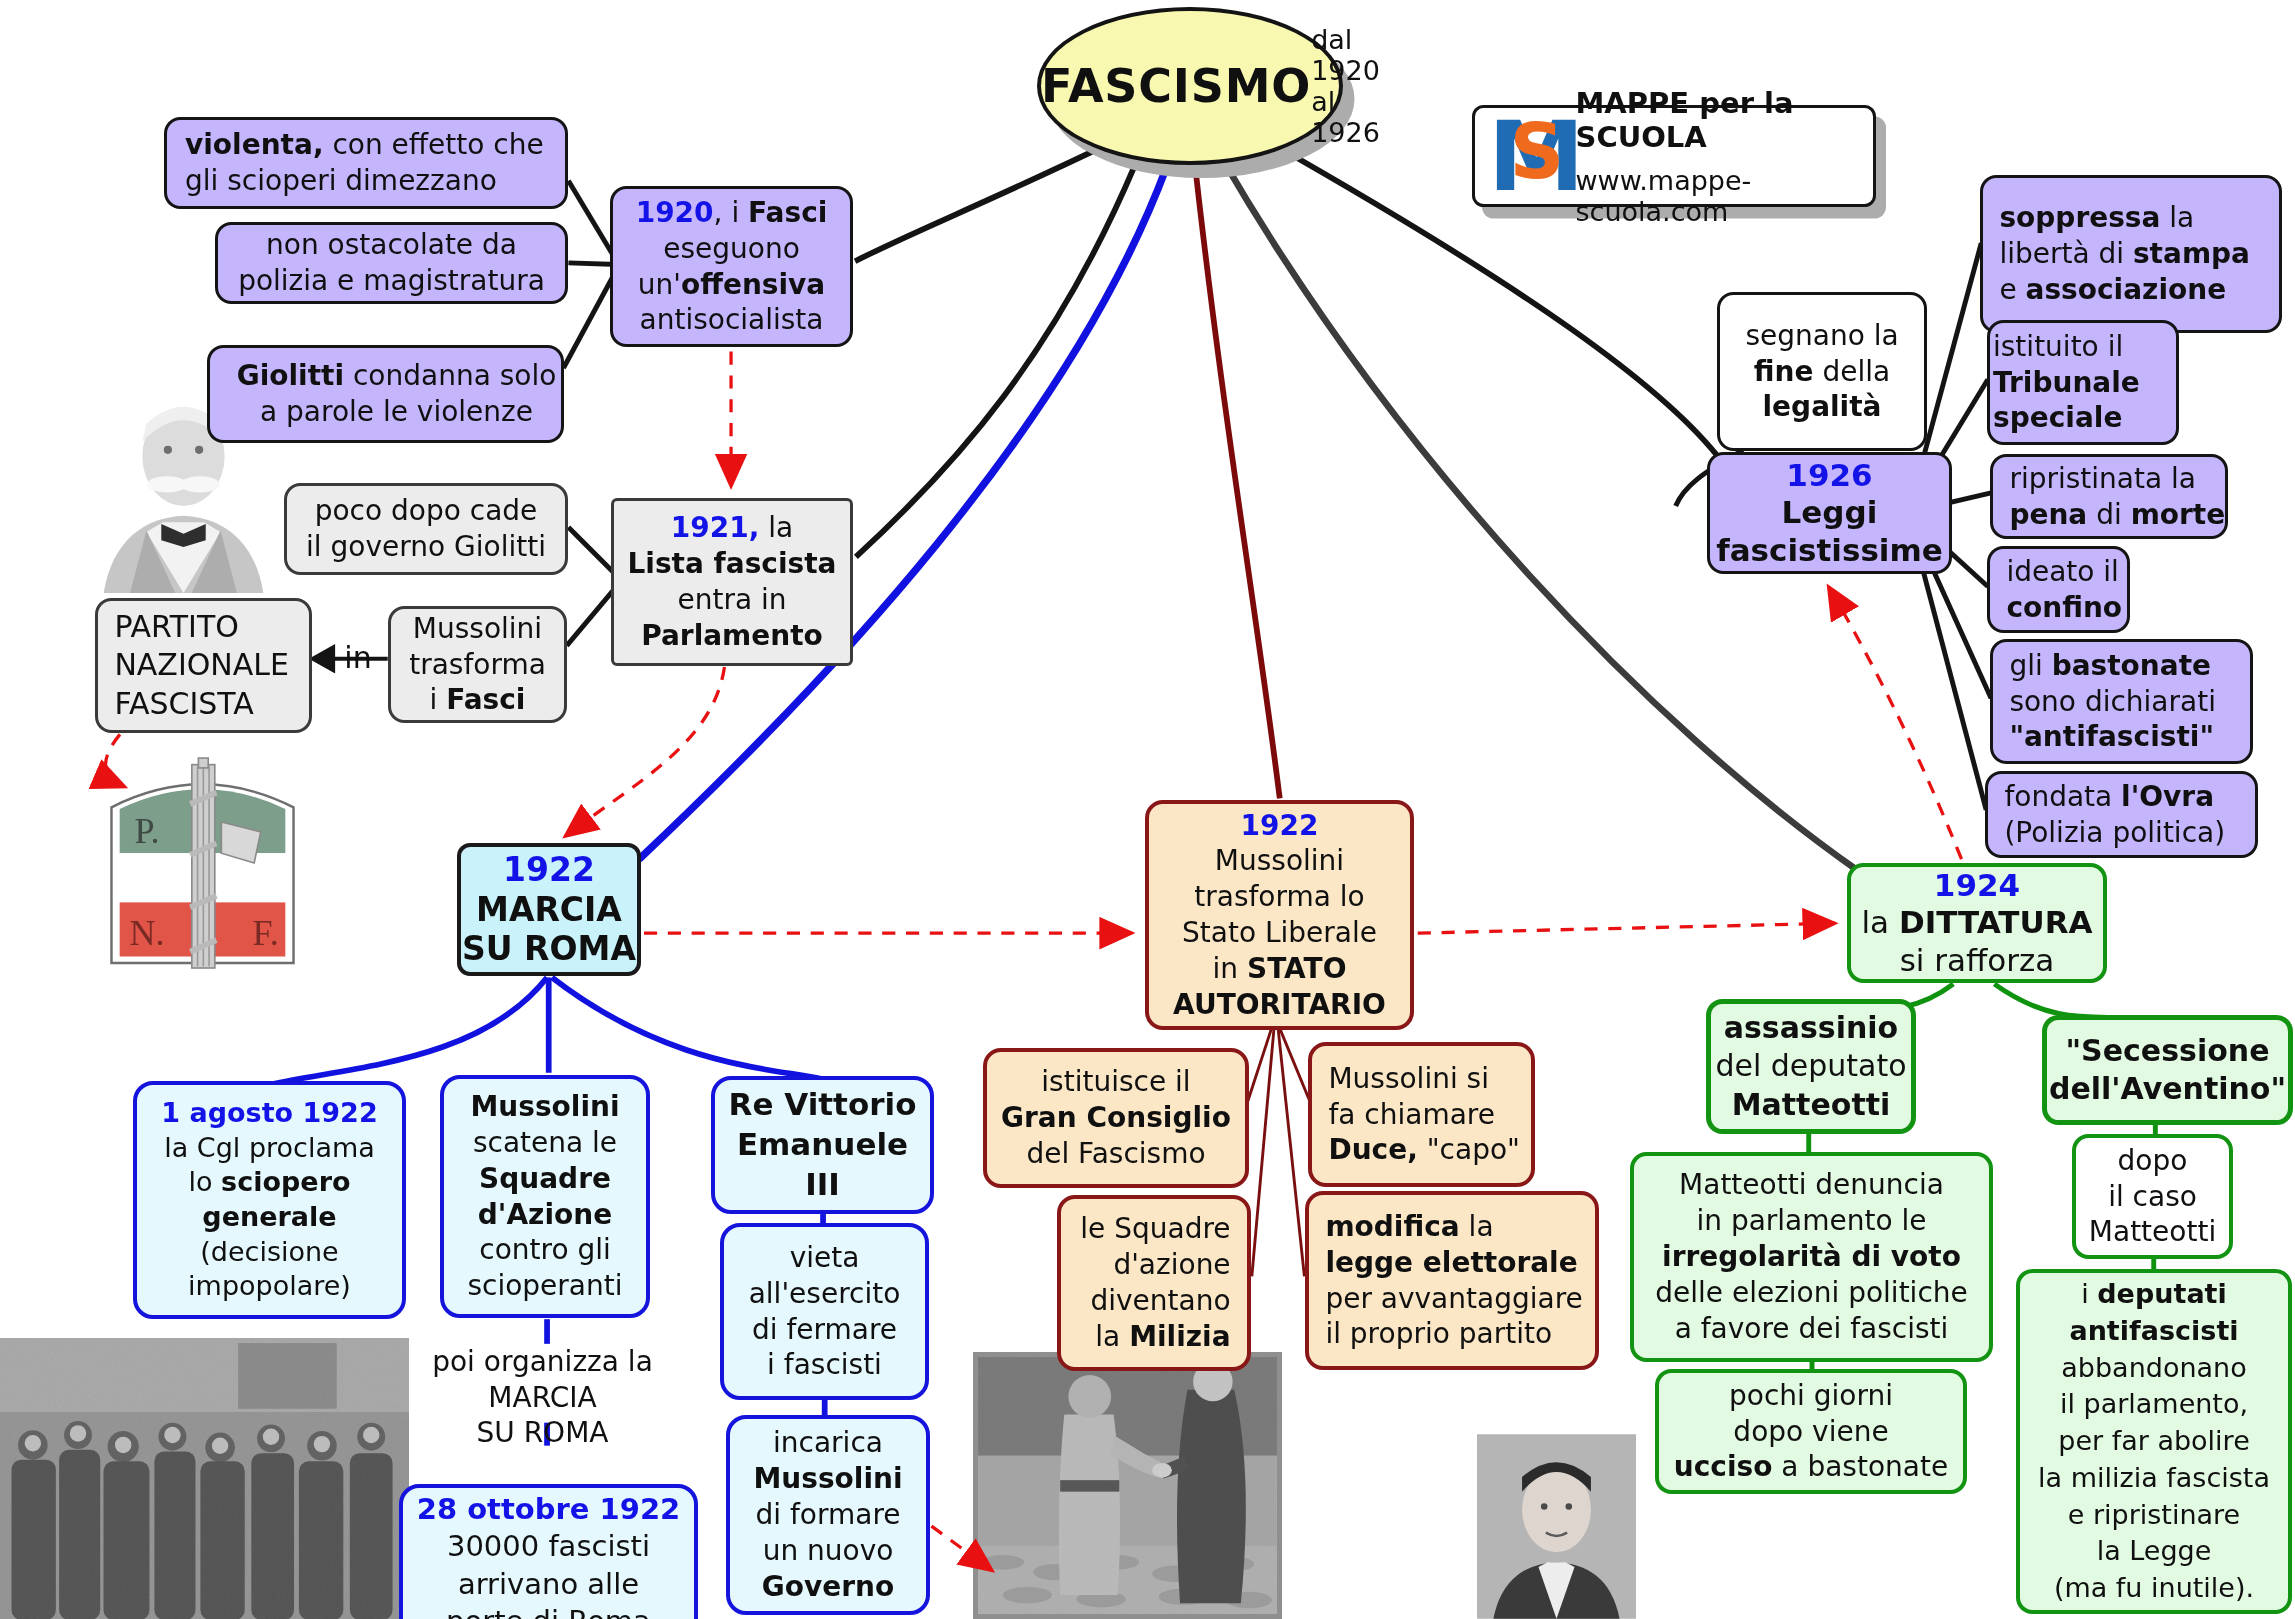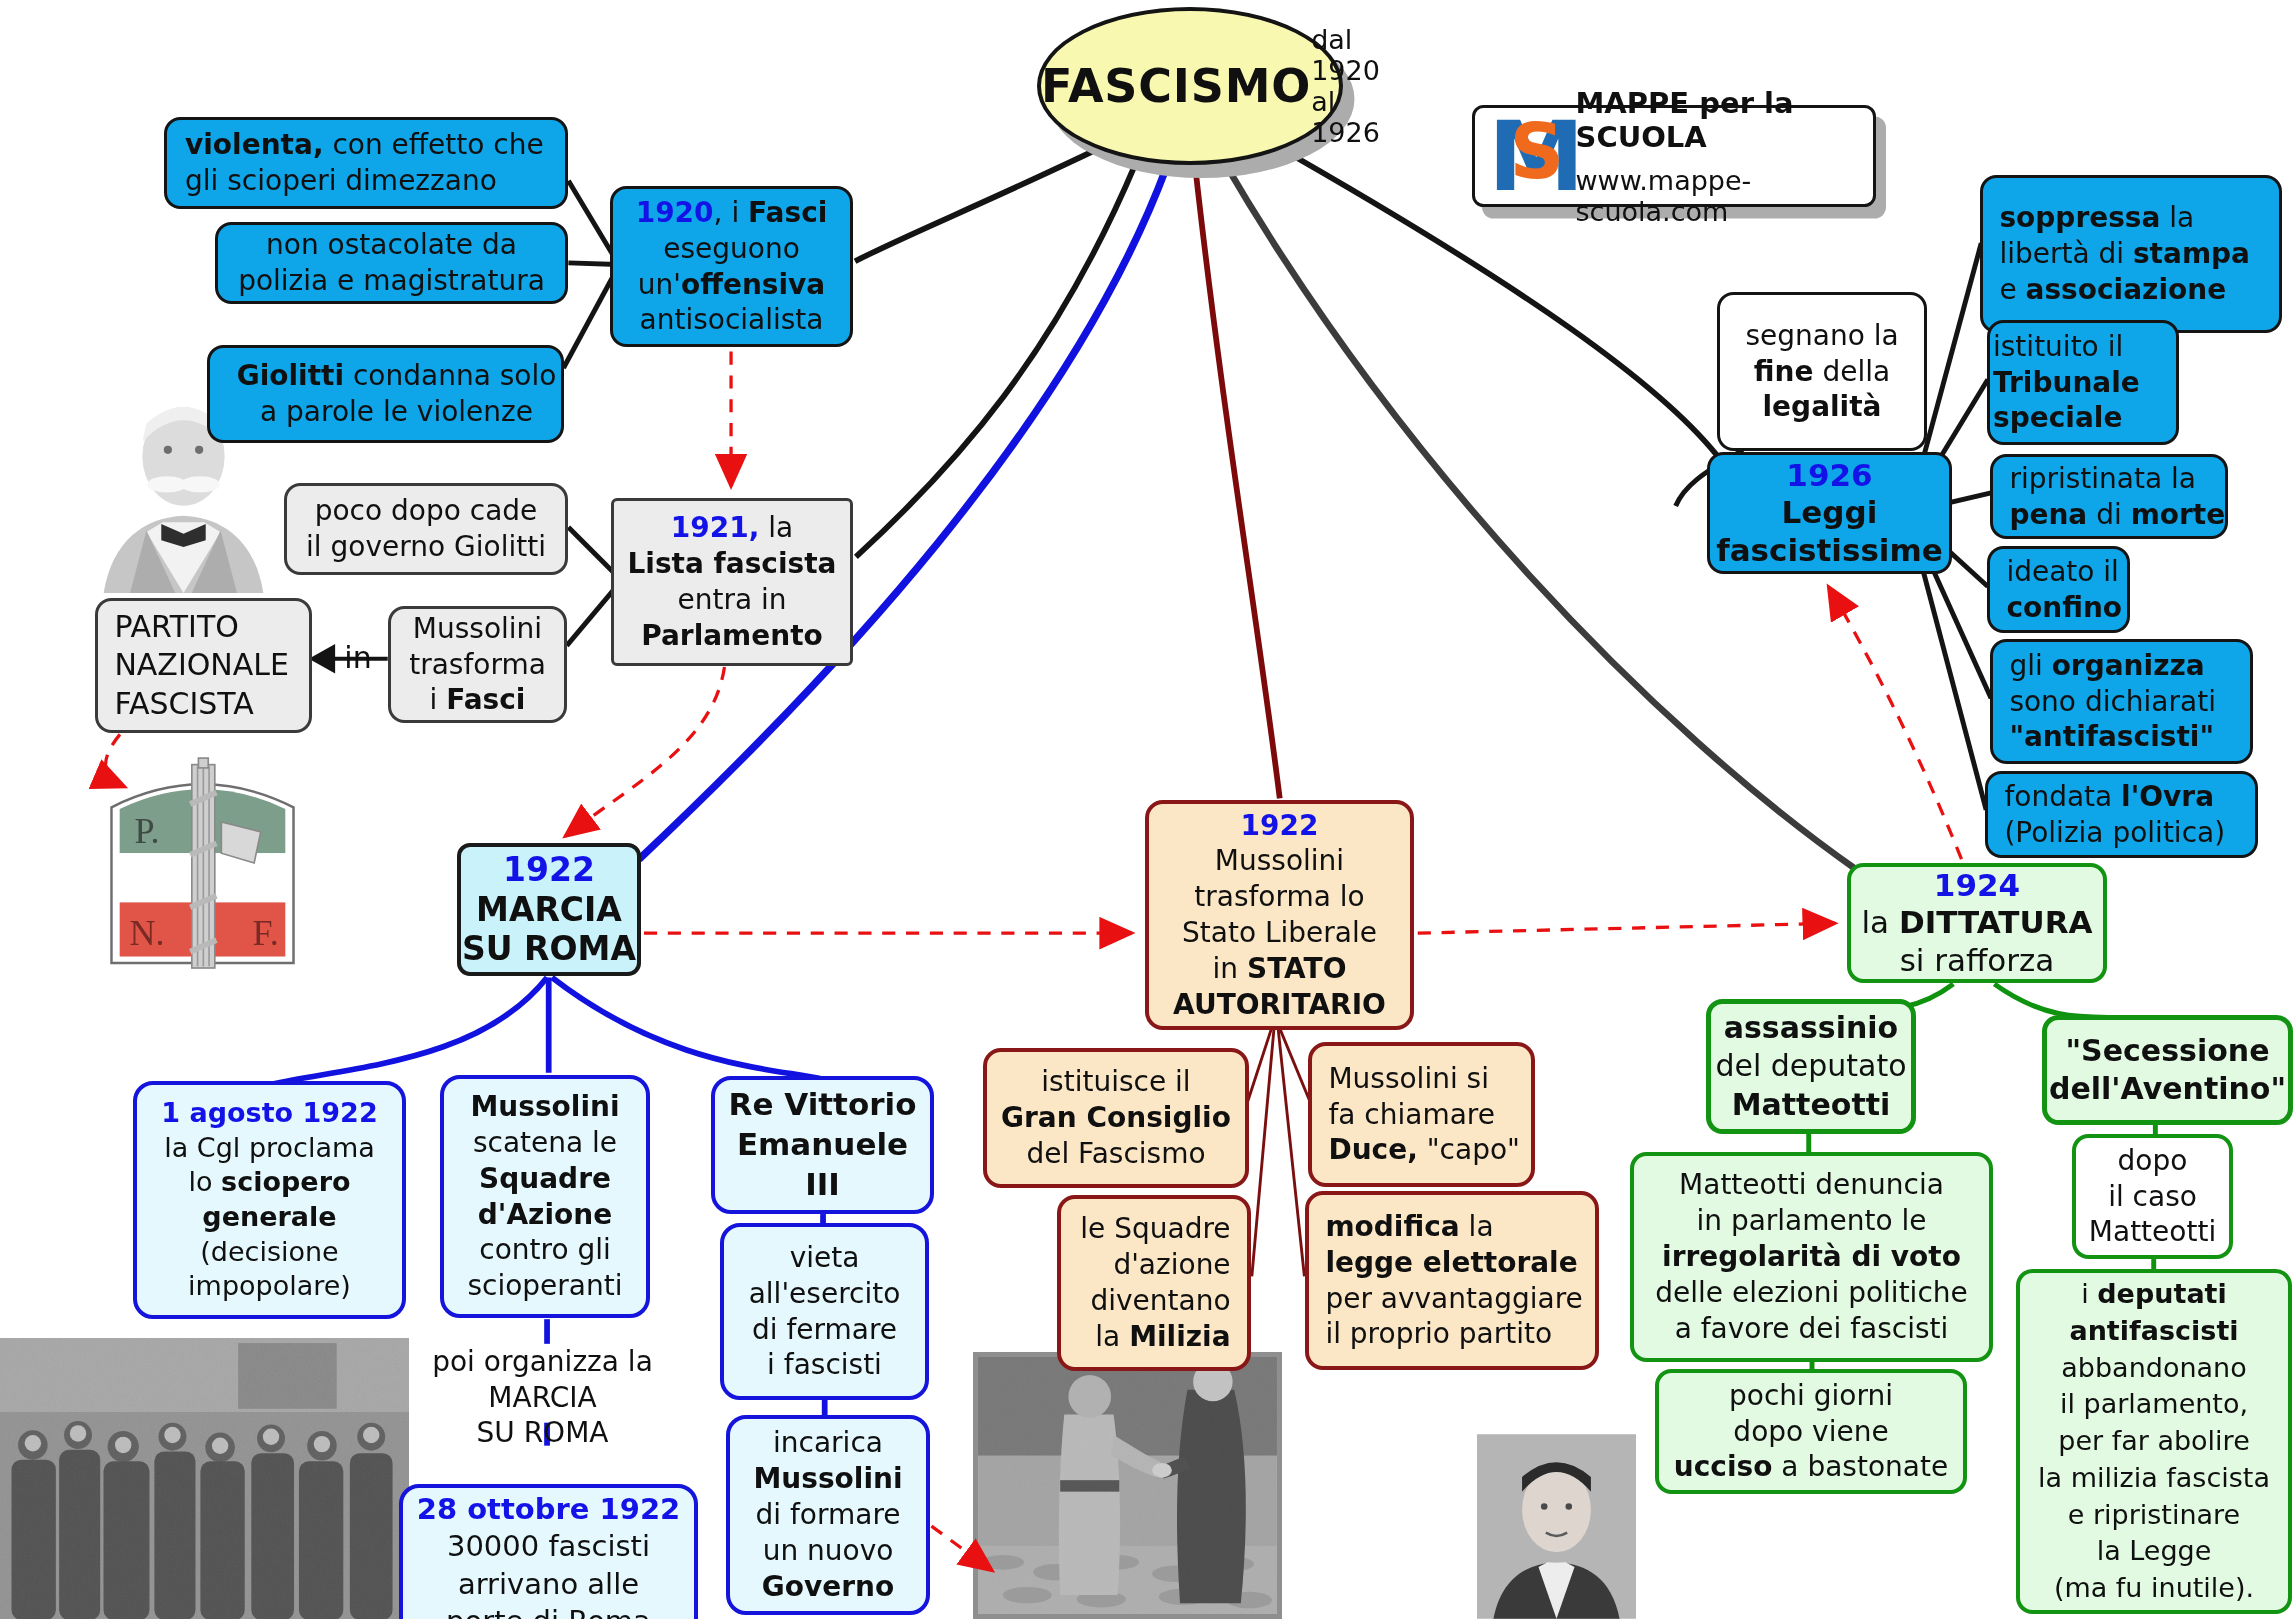--- a/index.html
+++ b/index.html
@@ -6,21 +6,21 @@
   .stage{position:relative;width:2295px;height:1619px;background:#fff;overflow:hidden;
          font-family:"DejaVu Sans","Liberation Sans",sans-serif;color:#101010;}
   svg.wires{position:absolute;left:0;top:0;z-index:1;}
   .photo{position:absolute;z-index:0;}
   .box{position:absolute;z-index:2;box-sizing:border-box;display:flex;flex-direction:column;
        justify-content:center;align-items:center;text-align:center;border-radius:16.4px;
        padding:5px 10px;font-size:28px;line-height:1.28;}
   .tl{white-space:nowrap;}
   .b{font-weight:bold;}
   .year{color:#1313E8;font-weight:bold;}
-  .cream{background:#0ea5e9;border:3.3px solid #141414;}
+  .cream{background:#c4b5fd;border:3.3px solid #141414;}
   .gray{background:#ECECEC;border:3.3px solid #3A3A3A;}
   .cyan{background:#C9F2FA;border:4.1px solid #1A1A1A;border-radius:13px;}
   .lblue{background:#E4F8FD;border:4.1px solid #1414DD;border-radius:20px;}
   .peach{background:#FBE7C6;border:4.1px solid #8A1717;border-radius:18px;}
   .greenb{background:#E1FAE1;border:4.1px solid #129312;}
   .whiteb{background:#ffffff;border:3.3px solid #141414;}
   .whitegreen{background:#ffffff;border:4.1px solid #129312;}
   .plain{background:transparent;border:none;}
   .left{align-items:flex-start;text-align:left;}
   .right{align-items:flex-end;text-align:right;}
@@ -413,21 +413,21 @@
     </div>
   <div class="box cream left" style="left:1990px;top:454px;width:238px;height:85px;padding-left:16.4px;">
       <div class="tl"><span>ripristinata la</span></div>
       <div class="tl"><span class="b">pena</span><span> di </span><span class="b">morte</span></div>
     </div>
   <div class="box cream left" style="left:1987px;top:546px;width:143px;height:87px;padding-left:16.4px;">
       <div class="tl"><span>ideato il</span></div>
       <div class="tl"><span class="b">confino</span></div>
     </div>
   <div class="box cream left" style="left:1990px;top:639px;width:263px;height:125px;padding-left:16.4px;">
-      <div class="tl"><span>gli </span><span class="b">organizza</span></div>
+      <div class="tl"><span>gli </span><span class="b">bastonate</span></div>
       <div class="tl"><span>sono dichiarati</span></div>
       <div class="tl"><span class="b">"antifascisti"</span></div>
     </div>
   <div class="box cream left" style="left:1985px;top:771px;width:273px;height:87px;padding-left:16.4px;">
       <div class="tl"><span>fondata </span><span class="b">l'Ovra</span></div>
       <div class="tl"><span>(Polizia politica)</span></div>
     </div>
 
   <div class="box greenb" style="left:1847px;top:863px;width:260px;height:120px;font-size:31px;line-height:1.2;">
       <div class="tl"><span class="year">1924</span></div>

